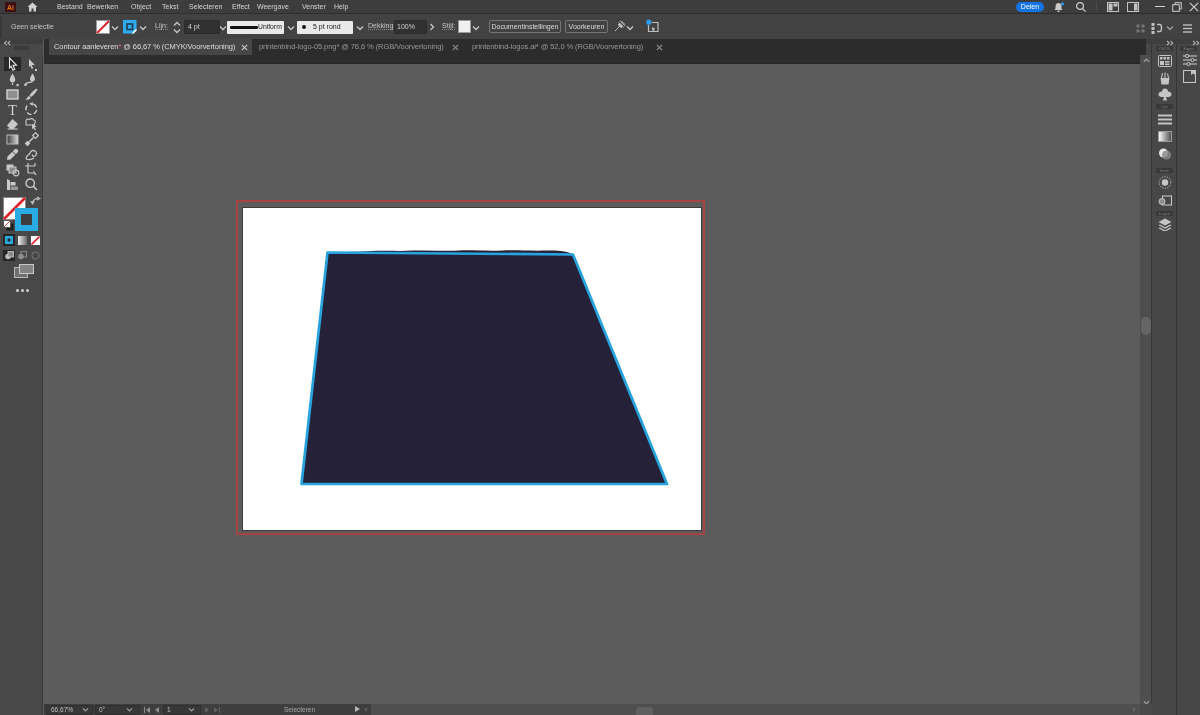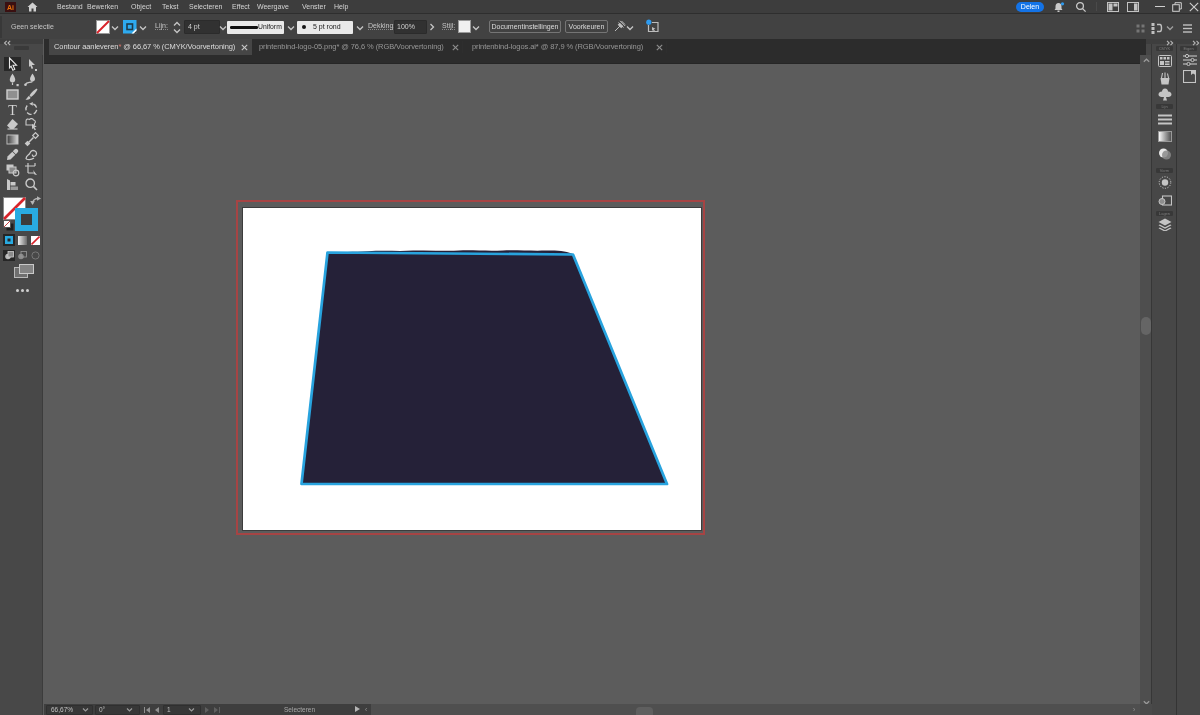--- a/index.html
+++ b/index.html
@@ -194,21 +194,21 @@
   <svg class="abs" style="left:197px; top:5px;" width="7" height="7" viewBox="0 0 7 7">
     <line x1="0.8" y1="0.8" x2="6.2" y2="6.2" stroke="#c8c8c8" stroke-width="1.1"></line>
     <line x1="6.2" y1="0.8" x2="0.8" y2="6.2" stroke="#c8c8c8" stroke-width="1.1"></line>
   </svg>
   <div class="abs" style="left:215px; top:0; height:16px; line-height:16px; font-size:7.5px; letter-spacing:-0.08px; color:#979797;">printenbind-logo-05.png* @ 76,6 % (RGB/Voorvertoning)</div>
   <svg class="abs" style="left:408px; top:5px;" width="7" height="7" viewBox="0 0 7 7">
     <line x1="0.8" y1="0.8" x2="6.2" y2="6.2" stroke="#8f8f8f" stroke-width="1.1"></line>
     <line x1="6.2" y1="0.8" x2="0.8" y2="6.2" stroke="#8f8f8f" stroke-width="1.1"></line>
   </svg>
   <div class="abs" style="left:418px; top:2px; width:1px; height:12px; background:#2e2e2e;"></div>
-  <div class="abs" style="left:428px; top:0; height:16px; line-height:16px; font-size:7.5px; letter-spacing:-0.08px; color:#979797;">printenbind-logos.ai* @ 87,9 % (RGB/Voorvertoning)</div>
+  <div class="abs" style="left:428px; top:0; height:16px; line-height:16px; font-size:7.5px; letter-spacing:-0.08px; color:#979797;">printenbind-logos.ai* @ 52,0 % (RGB/Voorvertoning)</div>
   <svg class="abs" style="left:612px; top:5px;" width="7" height="7" viewBox="0 0 7 7">
     <line x1="0.8" y1="0.8" x2="6.2" y2="6.2" stroke="#8f8f8f" stroke-width="1.1"></line>
     <line x1="6.2" y1="0.8" x2="0.8" y2="6.2" stroke="#8f8f8f" stroke-width="1.1"></line>
   </svg>
   <div class="abs" style="left:622px; top:2px; width:1px; height:12px; background:#2e2e2e;"></div>
 </div>
 <div class="abs" style="left:0; top:39px; width:43px; height:5px; background:#3e3e3e;"></div>
 <div class="abs" style="left:0; top:44px; width:43px; height:11px; background:#484848;"></div>
 <svg style="left:3px; top:39.5px; position:absolute;" width="9" height="6" viewBox="0 0 9 6">
     <path d="M3.7 0.8 L1.5 3 L3.7 5.2 M7.2 0.8 L5 3 L7.2 5.2" stroke="#b5b5b5" stroke-width="1.1" fill="none"></path>

